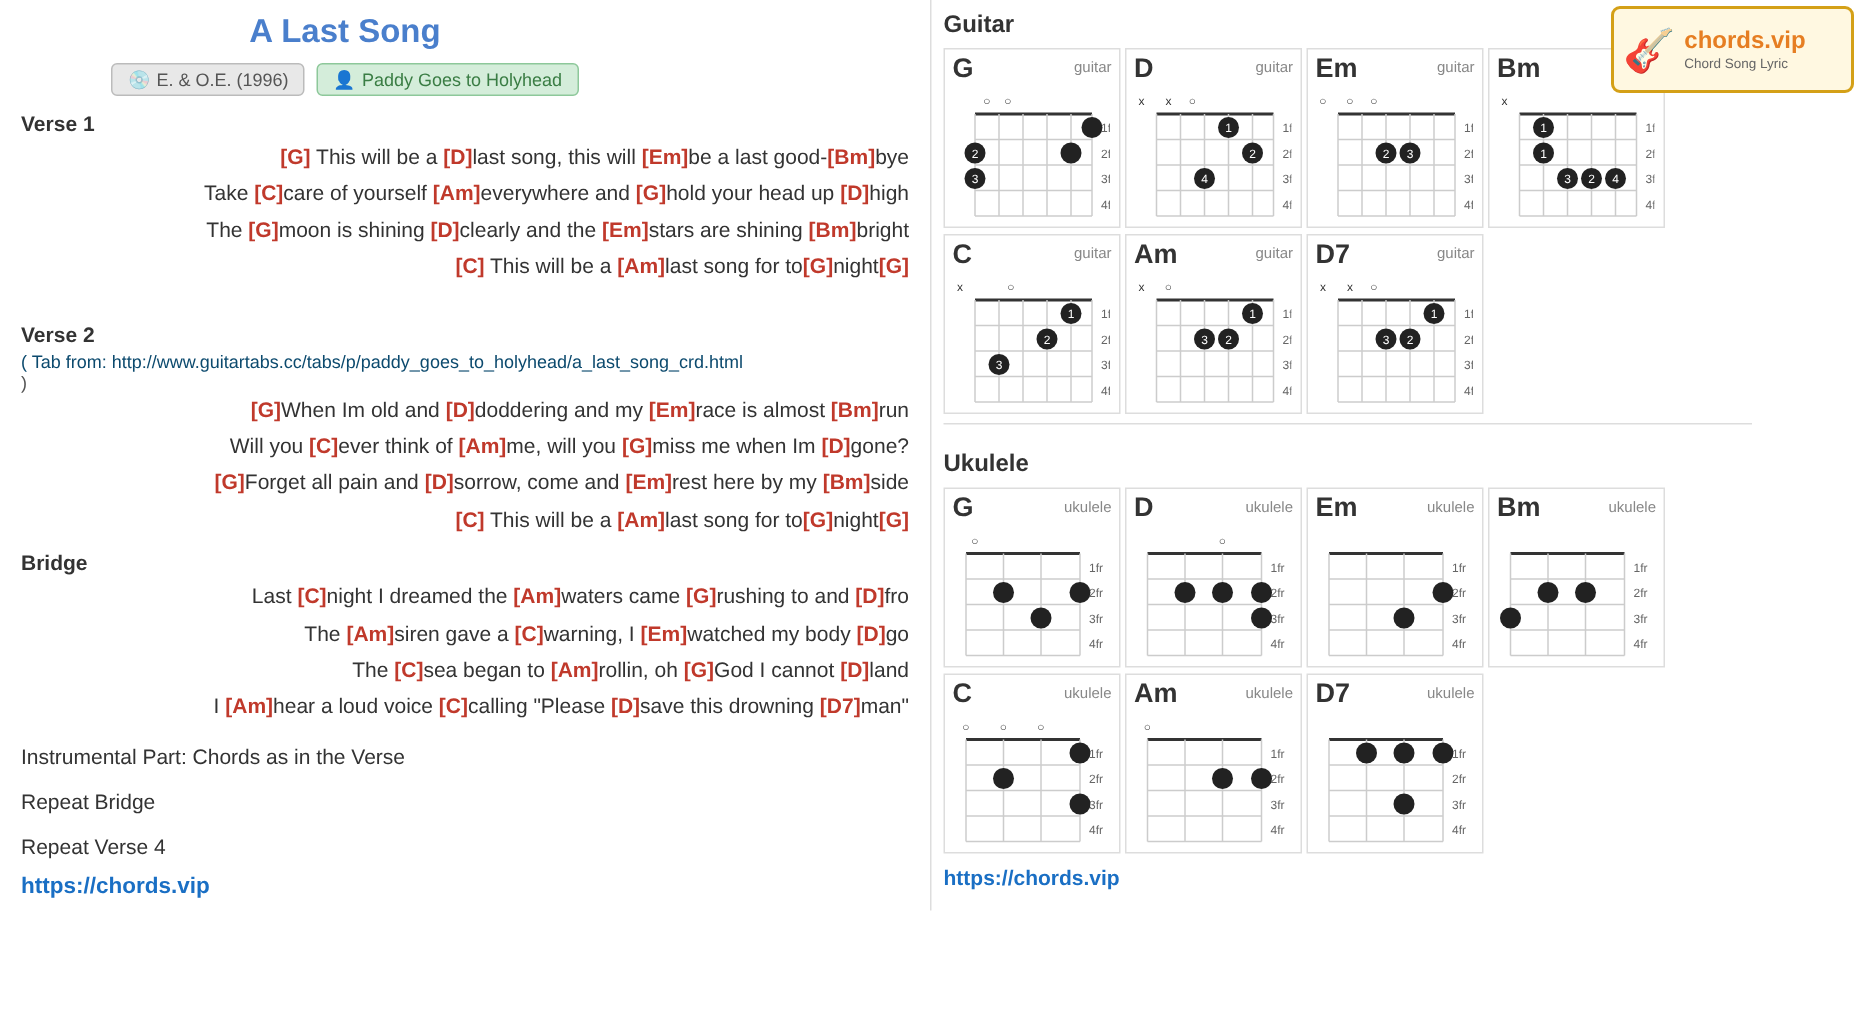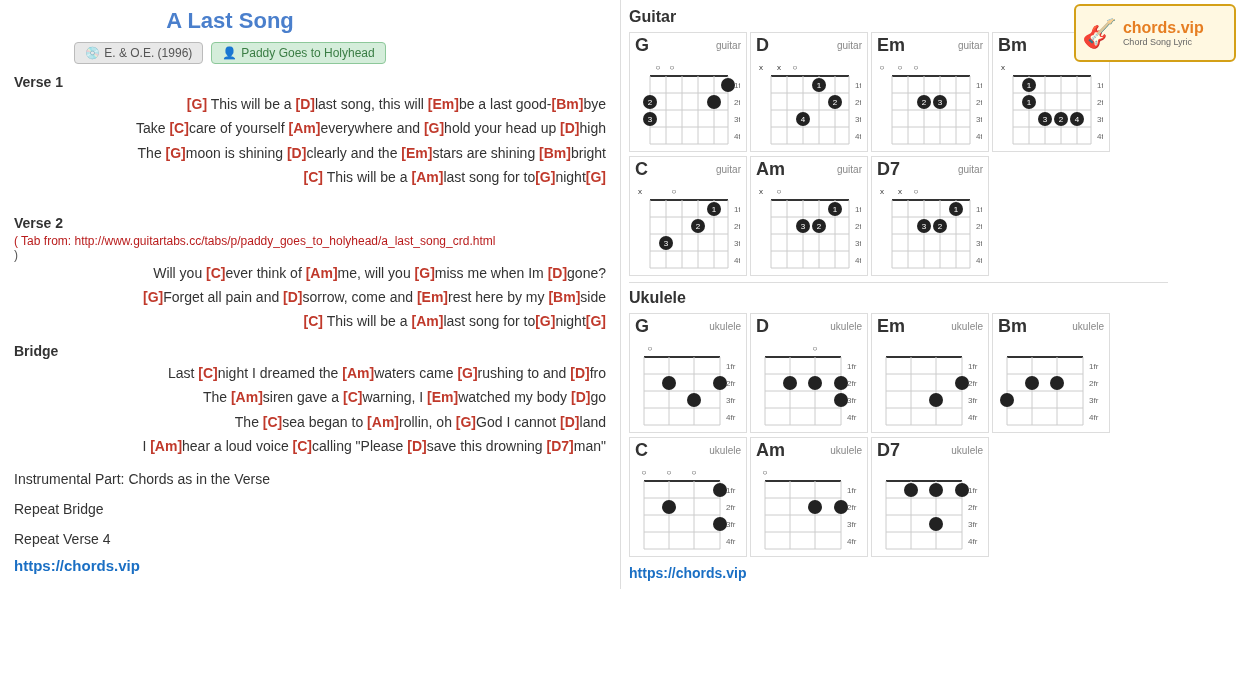--- a/index.html
+++ b/index.html
@@ -44,22 +44,23 @@
       <div>
         <div style="font-weight:bold; margin-bottom:3px;">Verse 1</div>
         <div class="lyric-line"><span class="chord" style="color:#c0392b;">[G]</span> This will be a <span class="chord" style="color:#c0392b;">[D]</span>last song, this will <span class="chord" style="color:#c0392b;">[Em]</span>be a last good-<span class="chord" style="color:#c0392b;">[Bm]</span>bye</div>
         <div class="lyric-line">Take <span class="chord" style="color:#c0392b;">[C]</span>care of yourself <span class="chord" style="color:#c0392b;">[Am]</span>everywhere and <span class="chord" style="color:#c0392b;">[G]</span>hold your head up <span class="chord" style="color:#c0392b;">[D]</span>high</div>
         <div class="lyric-line">The <span class="chord" style="color:#c0392b;">[G]</span>moon is shining <span class="chord" style="color:#c0392b;">[D]</span>clearly and the <span class="chord" style="color:#c0392b;">[Em]</span>stars are shining <span class="chord" style="color:#c0392b;">[Bm]</span>bright</div>
         <div class="lyric-line"><span class="chord" style="color:#c0392b;">[C]</span> This will be a <span class="chord" style="color:#c0392b;">[Am]</span>last song for to<span class="chord" style="color:#c0392b;">[G]</span>night<span class="chord" style="color:#c0392b;">[G]</span></div>
       </div>
 
       <div style="margin-top:26px;">
         <div style="font-weight:bold; margin-bottom:3px;">Verse 2</div>
-        <div style="font-size:12px; color:#b91c1c;">( Tab from: http://www.guitartabs.cc/tabs/p/paddy_goes_to_holyhead/a_last_song_crd.html</div>
+        <div style="font-size:12px; color:#0c4a6e;">( Tab from: http://www.guitartabs.cc/tabs/p/paddy_goes_to_holyhead/a_last_song_crd.html</div>
         <div style="font-size:12px; color:#555;">)</div>
+        <div class="lyric-line"><span class="chord" style="color:#c0392b;">[G]</span>When Im old and <span class="chord" style="color:#c0392b;">[D]</span>doddering and my <span class="chord" style="color:#c0392b;">[Em]</span>race is almost <span class="chord" style="color:#c0392b;">[Bm]</span>run</div>
         <div class="lyric-line">Will you <span class="chord" style="color:#c0392b;">[C]</span>ever think of <span class="chord" style="color:#c0392b;">[Am]</span>me, will you <span class="chord" style="color:#c0392b;">[G]</span>miss me when Im <span class="chord" style="color:#c0392b;">[D]</span>gone?</div>
         <div class="lyric-line"><span class="chord" style="color:#c0392b;">[G]</span>Forget all pain and <span class="chord" style="color:#c0392b;">[D]</span>sorrow, come and <span class="chord" style="color:#c0392b;">[Em]</span>rest here by my <span class="chord" style="color:#c0392b;">[Bm]</span>side</div>
         <div class="lyric-line"><span class="chord" style="color:#c0392b;">[C]</span> This will be a <span class="chord" style="color:#c0392b;">[Am]</span>last song for to<span class="chord" style="color:#c0392b;">[G]</span>night<span class="chord" style="color:#c0392b;">[G]</span></div>
       </div>
 
       <div style="margin-top:10px;">
         <div style="font-weight:bold; margin-bottom:3px;">Bridge</div>
         <div class="lyric-line">Last <span class="chord" style="color:#c0392b;">[C]</span>night I dreamed the <span class="chord" style="color:#c0392b;">[Am]</span>waters came <span class="chord" style="color:#c0392b;">[G]</span>rushing to and <span class="chord" style="color:#c0392b;">[D]</span>fro</div>
         <div class="lyric-line">The <span class="chord" style="color:#c0392b;">[Am]</span>siren gave a <span class="chord" style="color:#c0392b;">[C]</span>warning, I <span class="chord" style="color:#c0392b;">[Em]</span>watched my body <span class="chord" style="color:#c0392b;">[D]</span>go</div>
         <div class="lyric-line">The <span class="chord" style="color:#c0392b;">[C]</span>sea began to <span class="chord" style="color:#c0392b;">[Am]</span>rollin, oh <span class="chord" style="color:#c0392b;">[G]</span>God I cannot <span class="chord" style="color:#c0392b;">[D]</span>land</div>
@@ -323,21 +324,21 @@
               <text x="84" y="30" font-size="8" text-anchor="middle" fill="#fff">1</text>
               <circle cx="68" cy="44" r="7" fill="#222"></circle>
               <text x="68" y="47" font-size="8" text-anchor="middle" fill="#fff">2</text>
               <circle cx="52" cy="44" r="7" fill="#222"></circle>
               <text x="52" y="47" font-size="8" text-anchor="middle" fill="#fff">3</text>
             </svg>
           </div>
         </div>
       </div>
 
-      <div style="margin-top:6px; border-top:1px solid #ddd; padding-top:6px;">
+      <div style="margin-top:6px; border-top:1px solid #ddd; padding-top:18px;">
         <div style="font-size:16px; font-weight:bold; margin-bottom:6px;">Ukulele</div>
 
         <div style="display:flex; gap:3px; margin-bottom:4px;">
 
           <div style="width:118px; border:1px solid #ddd;">
             <div style="display:flex; justify-content:space-between; align-items:center; padding:2px 5px;">
               <span style="font-size:18px; font-weight:bold;">G</span>
               <span style="font-size:10px; color:#888;">ukulele</span>
             </div>
             <svg width="110" height="90" viewBox="0 0 110 90">

